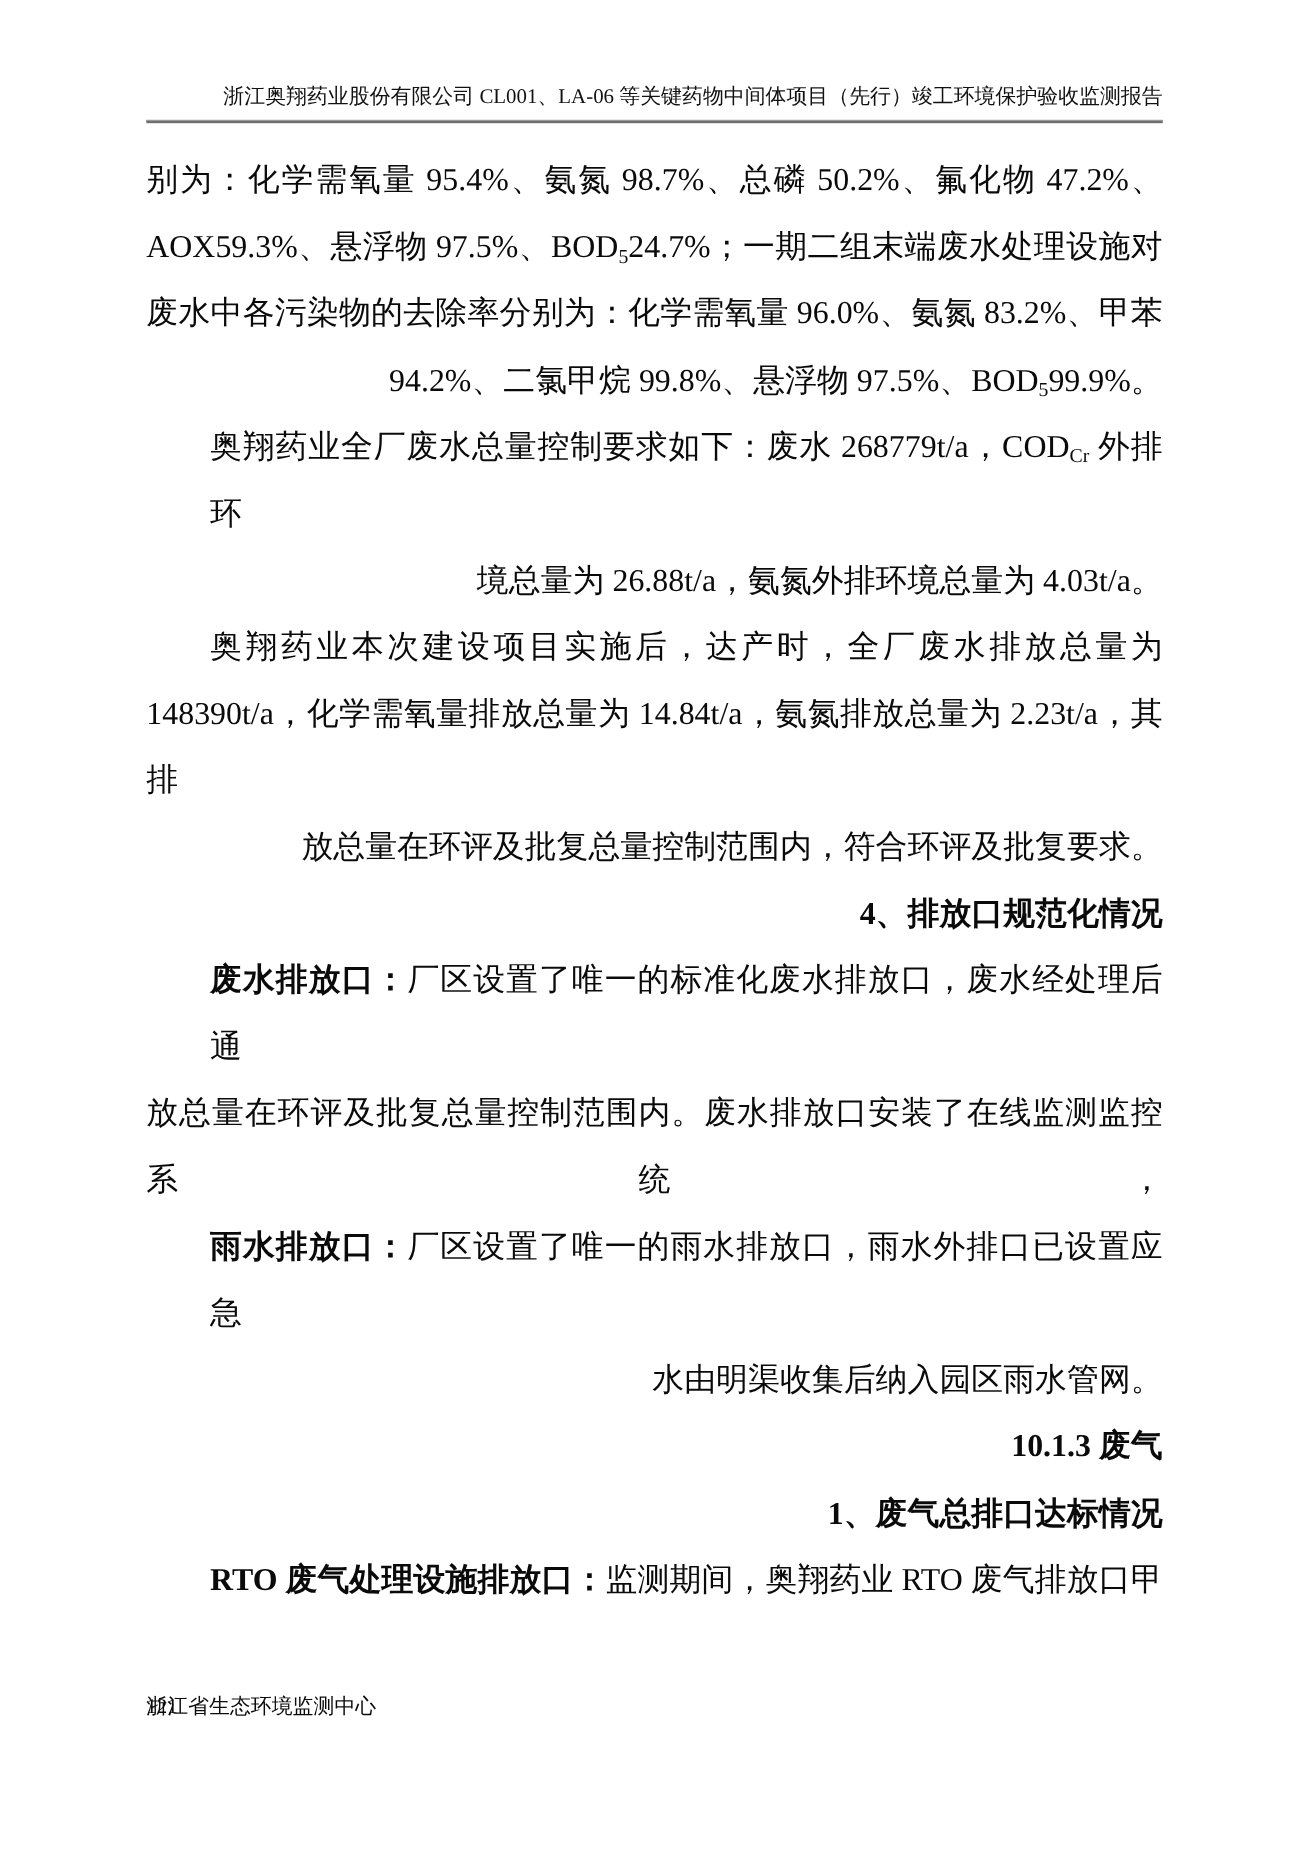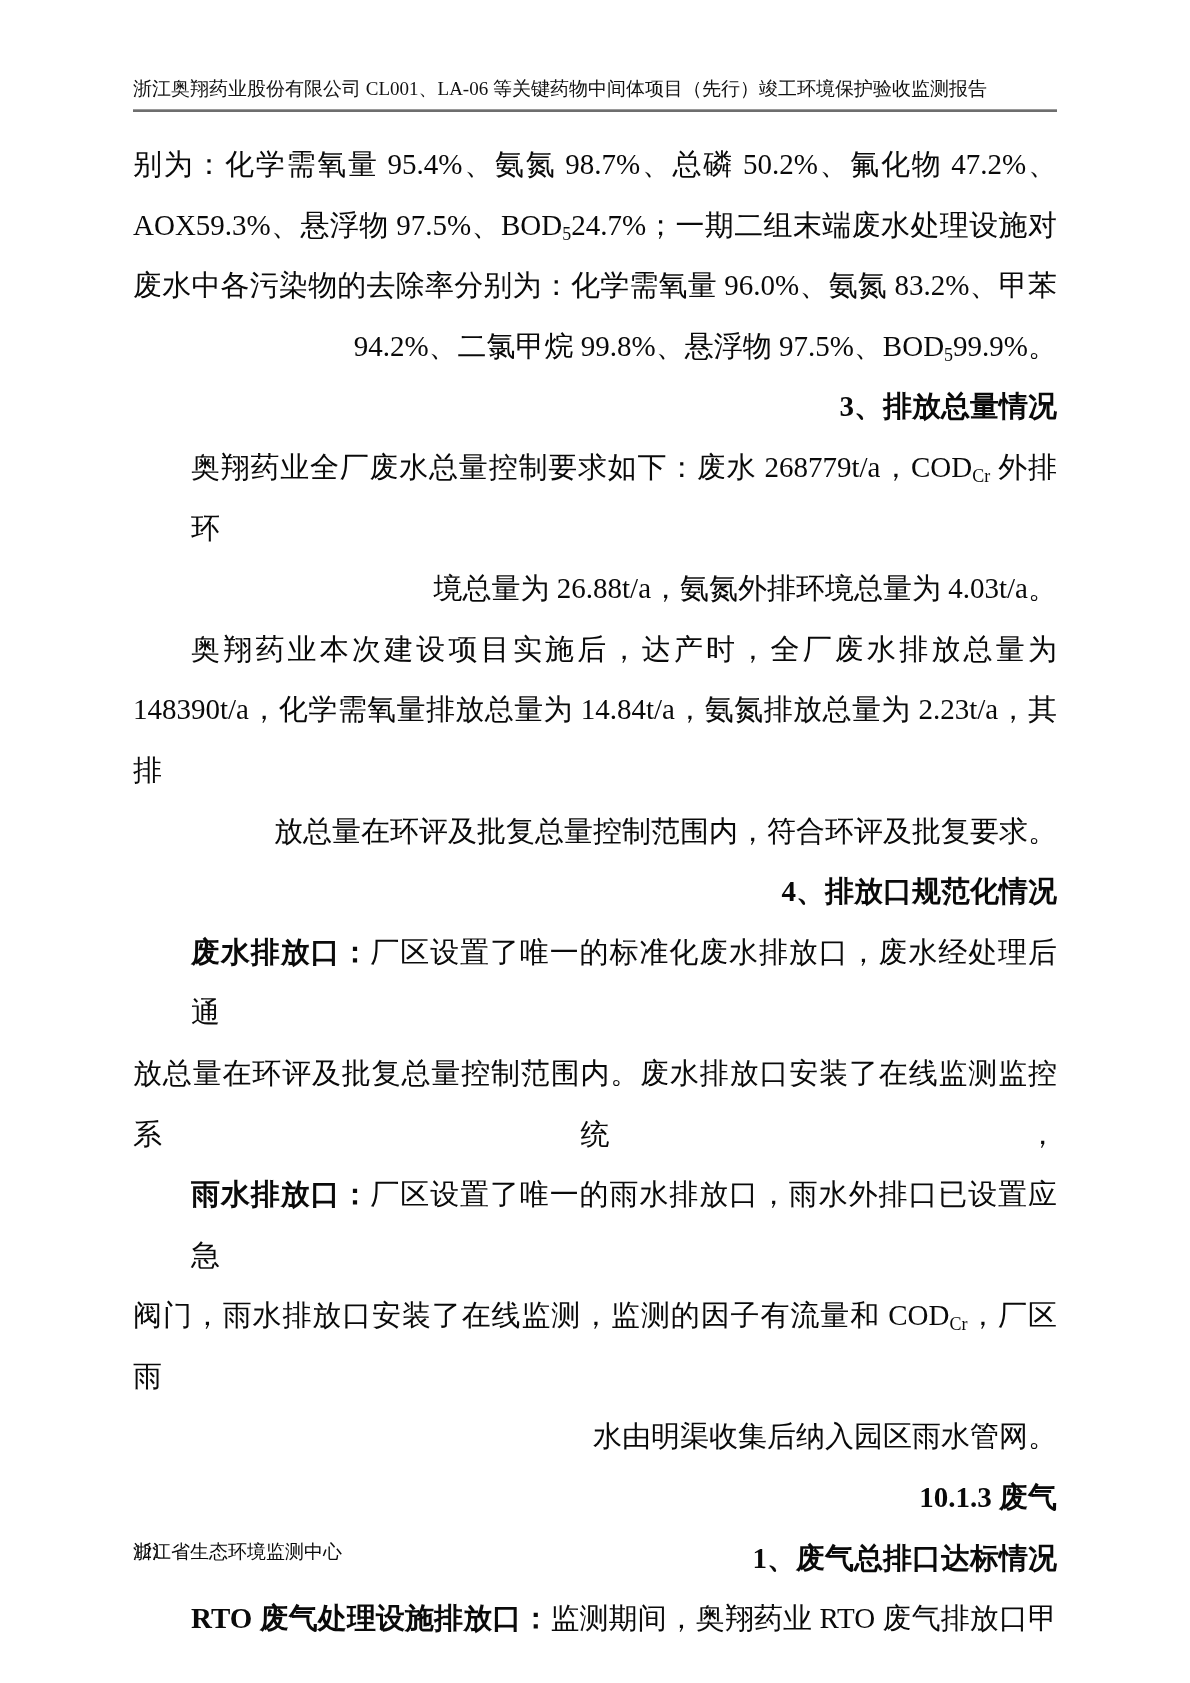--- a/index.html
+++ b/index.html
@@ -12,21 +12,21 @@
     color: #0a0a0a;
     font-family: "Liberation Serif", "DejaVu Serif", serif;
     overflow: hidden;
   }
   
   .header {
     position: absolute;
     top: 76px;
     left: 133px;
     width: 924px;
-    text-align: left;
+    text-align: right;
     font-size: 19px;
     line-height: 26px;
     white-space: nowrap;
     color: #111;
   }
   .header-rule {
     position: absolute;
     top: 109px;
     left: 133px;
     width: 924px;
@@ -89,31 +89,29 @@
     <span>浙江奥翔药业股份有限公司 CL001、LA-06 等关键药物中间体项目（先行）竣工环境保护验收监测报告</span>
   </div>
 
   <div class="header-rule"></div>
 
   <div class="body-col" id="body-lines">
       <div class="line body fill"><span>别为：化学需氧量 95.4%、氨氮 98.7%、总磷 50.2%、氟化物 47.2%、</span></div>
       <div class="line body fill"><span>AOX59.3%、悬浮物 97.5%、BOD</span><span class="sub">5</span><span>24.7%；一期二组末端废水处理设施对</span></div>
       <div class="line body fill"><span>废水中各污染物的去除率分别为：化学需氧量 96.0%、氨氮 83.2%、甲苯</span></div>
       <div class="line body"><span>94.2%、二氯甲烷 99.8%、悬浮物 97.5%、BOD</span><span class="sub">5</span><span>99.9%。</span></div>
-      <div class="line h2 indent"><span class="bold">3、排放总量情况</span></div>
       <div class="line body indent fill"><span>奥翔药业全厂废水总量控制要求如下：废水 268779t/a，COD</span><span class="sub">Cr</span><span> 外排环</span></div>
       <div class="line body"><span>境总量为 26.88t/a，氨氮外排环境总量为 4.03t/a。</span></div>
       <div class="line body indent fill"><span>奥翔药业本次建设项目实施后，达产时，全厂废水排放总量为</span></div>
       <div class="line body fill"><span>148390t/a，化学需氧量排放总量为 14.84t/a，氨氮排放总量为 2.23t/a，其排</span></div>
       <div class="line body"><span>放总量在环评及批复总量控制范围内，符合环评及批复要求。</span></div>
       <div class="line h2 indent"><span class="bold">4、排放口规范化情况</span></div>
       <div class="line body indent fill"><span class="bold">废水排放口：</span><span>厂区设置了唯一的标准化废水排放口，废水经处理后通</span></div>
       <div class="line body fill"><span>放总量在环评及批复总量控制范围内。废水排放口安装了在线监测监控系统，</span></div>
       <div class="line body indent fill"><span class="bold">雨水排放口：</span><span>厂区设置了唯一的雨水排放口，雨水外排口已设置应急</span></div>
-      <div class="line body fill"><span>阀门，雨水排放口安装了在线监测，监测的因子有流量和 COD</span><span class="sub">Cr</span><span>，厂区雨</span></div>
       <div class="line body"><span>水由明渠收集后纳入园区雨水管网。</span></div>
       <div class="line h1"><span class="bold">10.1.3 废气</span></div>
       <div class="line h2 indent"><span class="bold">1、废气总排口达标情况</span></div>
       <div class="line body indent fill"><span class="bold">RTO 废气处理设施排放口：</span><span>监测期间，奥翔药业 RTO 废气排放口甲</span></div>
     </div>
 
   <div class="footer">
     <span class="footer-org">浙江省生态环境监测中心</span>
     <span class="footer-page">121</span>
   </div>

